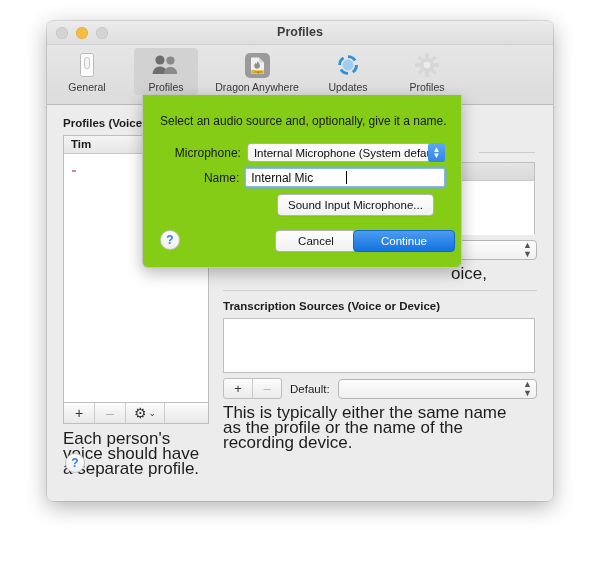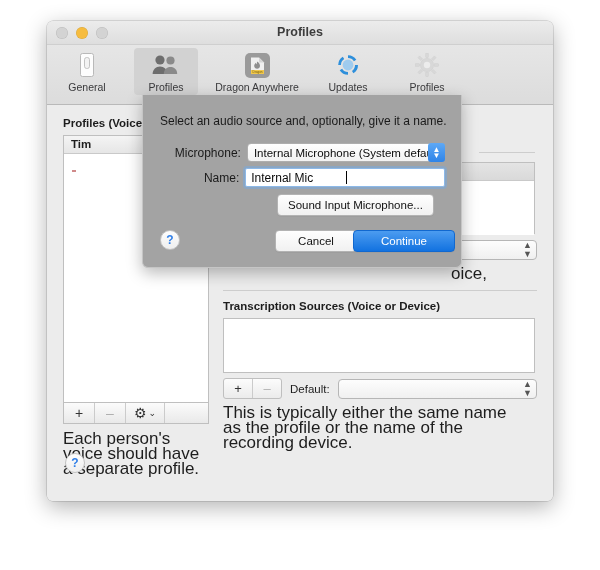--- a/index.html
+++ b/index.html
@@ -272,21 +272,21 @@
     cursor: default;
   }
 
   
   .sheet {
     position: absolute;
     left: 142px;
     top: 95px;
     width: 318px;
     height: 172px;
-    background: #a3a3a3;
+    background: #84cc16;
     border: 1px solid #c5c5c5;
     border-top: none;
     border-radius: 0 0 6px 6px;
     box-shadow: 0 5px 16px rgba(0,0,0,0.28);
     z-index: 20;
   }
   .sheet-msg {
     position: absolute;
     left: 17px; top: 19px;
     font-size: 12px;

